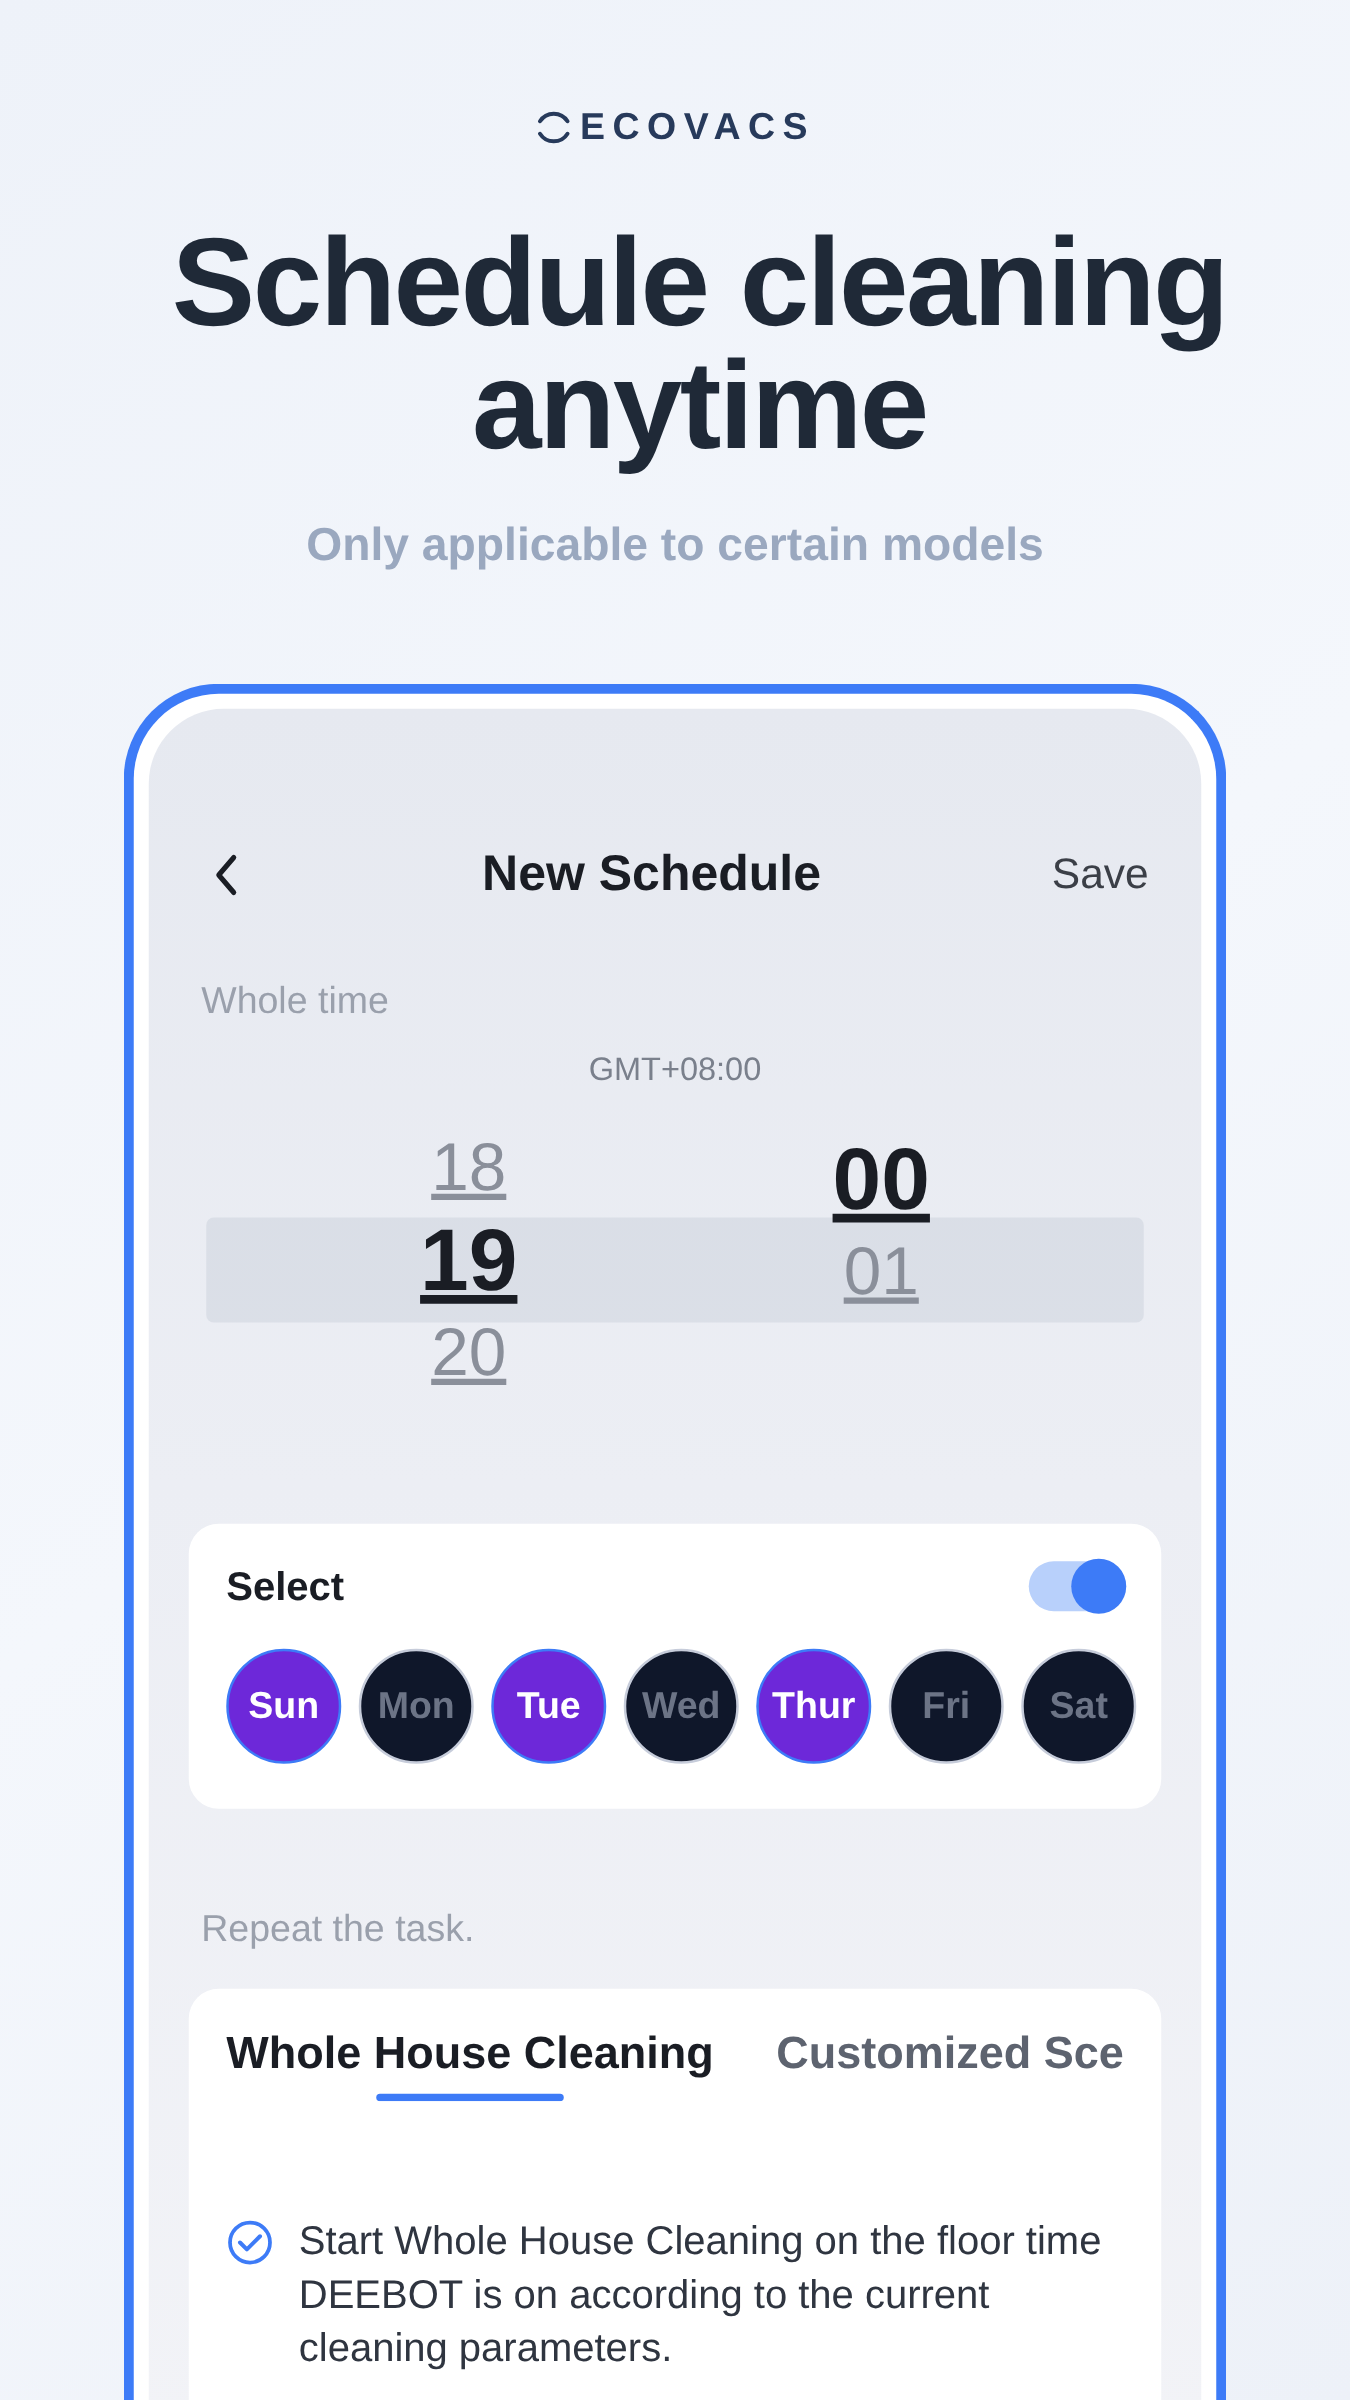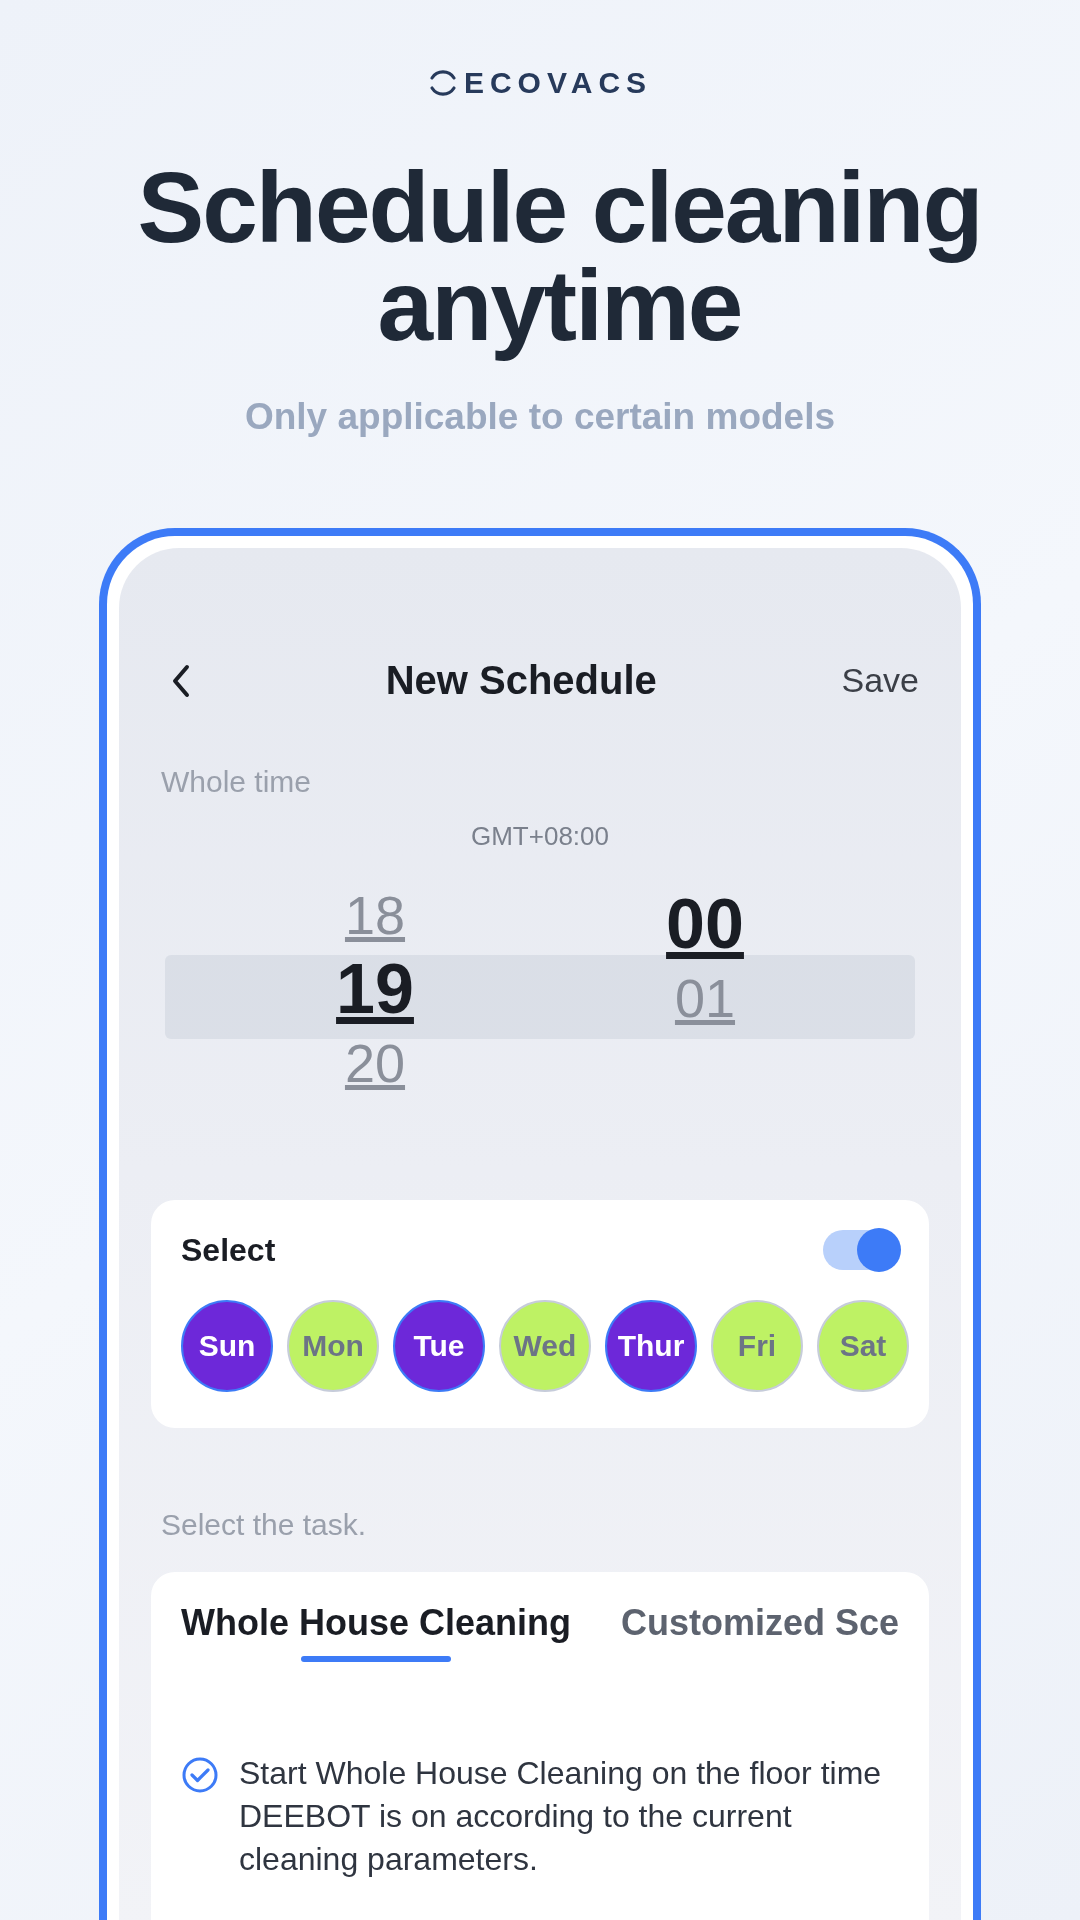--- a/index.html
+++ b/index.html
@@ -7,21 +7,21 @@
     width: 1080px;
     height: 1920px;
     background: linear-gradient(145deg, #eef2f9 0%, #f4f7fc 50%, #edf1f8 100%);
     font-family: -apple-system, BlinkMacSystemFont, "Segoe UI", Helvetica, Arial, sans-serif;
     overflow: hidden;
     position: relative;
   }
   .logo-wrap {
     display: flex;
     justify-content: center;
-    padding-top: 66px;
+    padding-top: 85px;
   }
   .logo {
     display: flex;
     align-items: center;
     gap: 6px;
   }
   .logo-arc {
     width: 30px;
     height: 30px;
     position: relative;
@@ -183,21 +183,21 @@
     width: 92px;
     height: 92px;
     border-radius: 50%;
     display: flex;
     align-items: center;
     justify-content: center;
     font-size: 30px;
     font-weight: 700;
     border: 2px solid #c6ccda;
     color: #6c7486;
-    background: #bef264;
+    background: #0f172a;
     flex-shrink: 0;
   }
   .day-pill.on {
     background: #6d28d9;
     border-color: #3d7bf7;
     color: #fff;
   }
   .section-label2 {
     font-size: 30px;
     color: #9aa0ac;
@@ -320,21 +320,21 @@
             <div class="day-pill on">Sun</div>
             <div class="day-pill">Mon</div>
             <div class="day-pill on">Tue</div>
             <div class="day-pill">Wed</div>
             <div class="day-pill on">Thur</div>
             <div class="day-pill">Fri</div>
             <div class="day-pill">Sat</div>
           </div>
       </div>
 
-      <div class="section-label2">Select the task.</div>
+      <div class="section-label2">Repeat the task.</div>
 
       <div class="task-card">
         <div class="tabs" id="tabs-row">
             <div class="tab active">Whole House Cleaning</div>
             <div class="tab">Customized Scen</div>
           </div>
         <div class="task-desc">
           <div class="check-icon">
             <svg width="38" height="38" viewBox="0 0 38 38">
               <circle cx="19" cy="19" r="16" stroke="#3d7bf7" stroke-width="3" fill="none"></circle>

